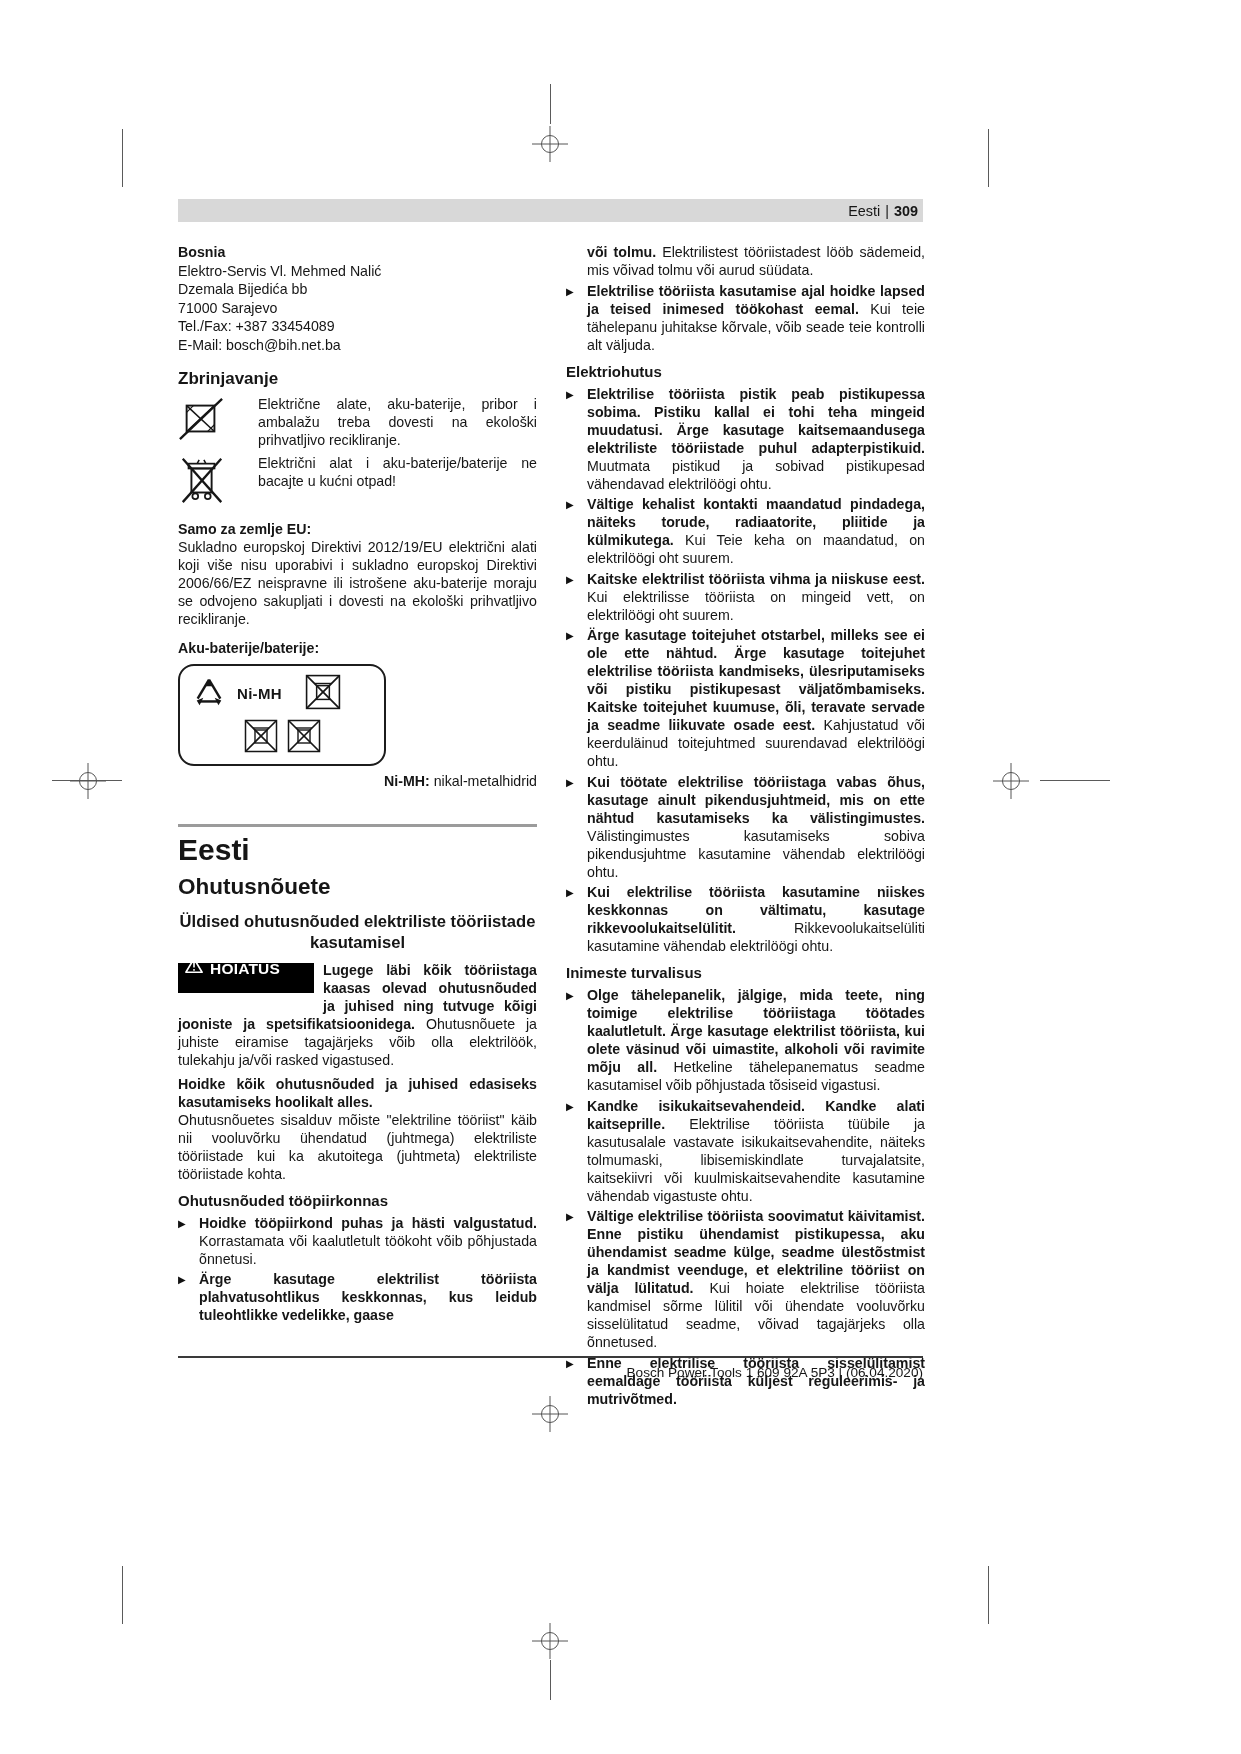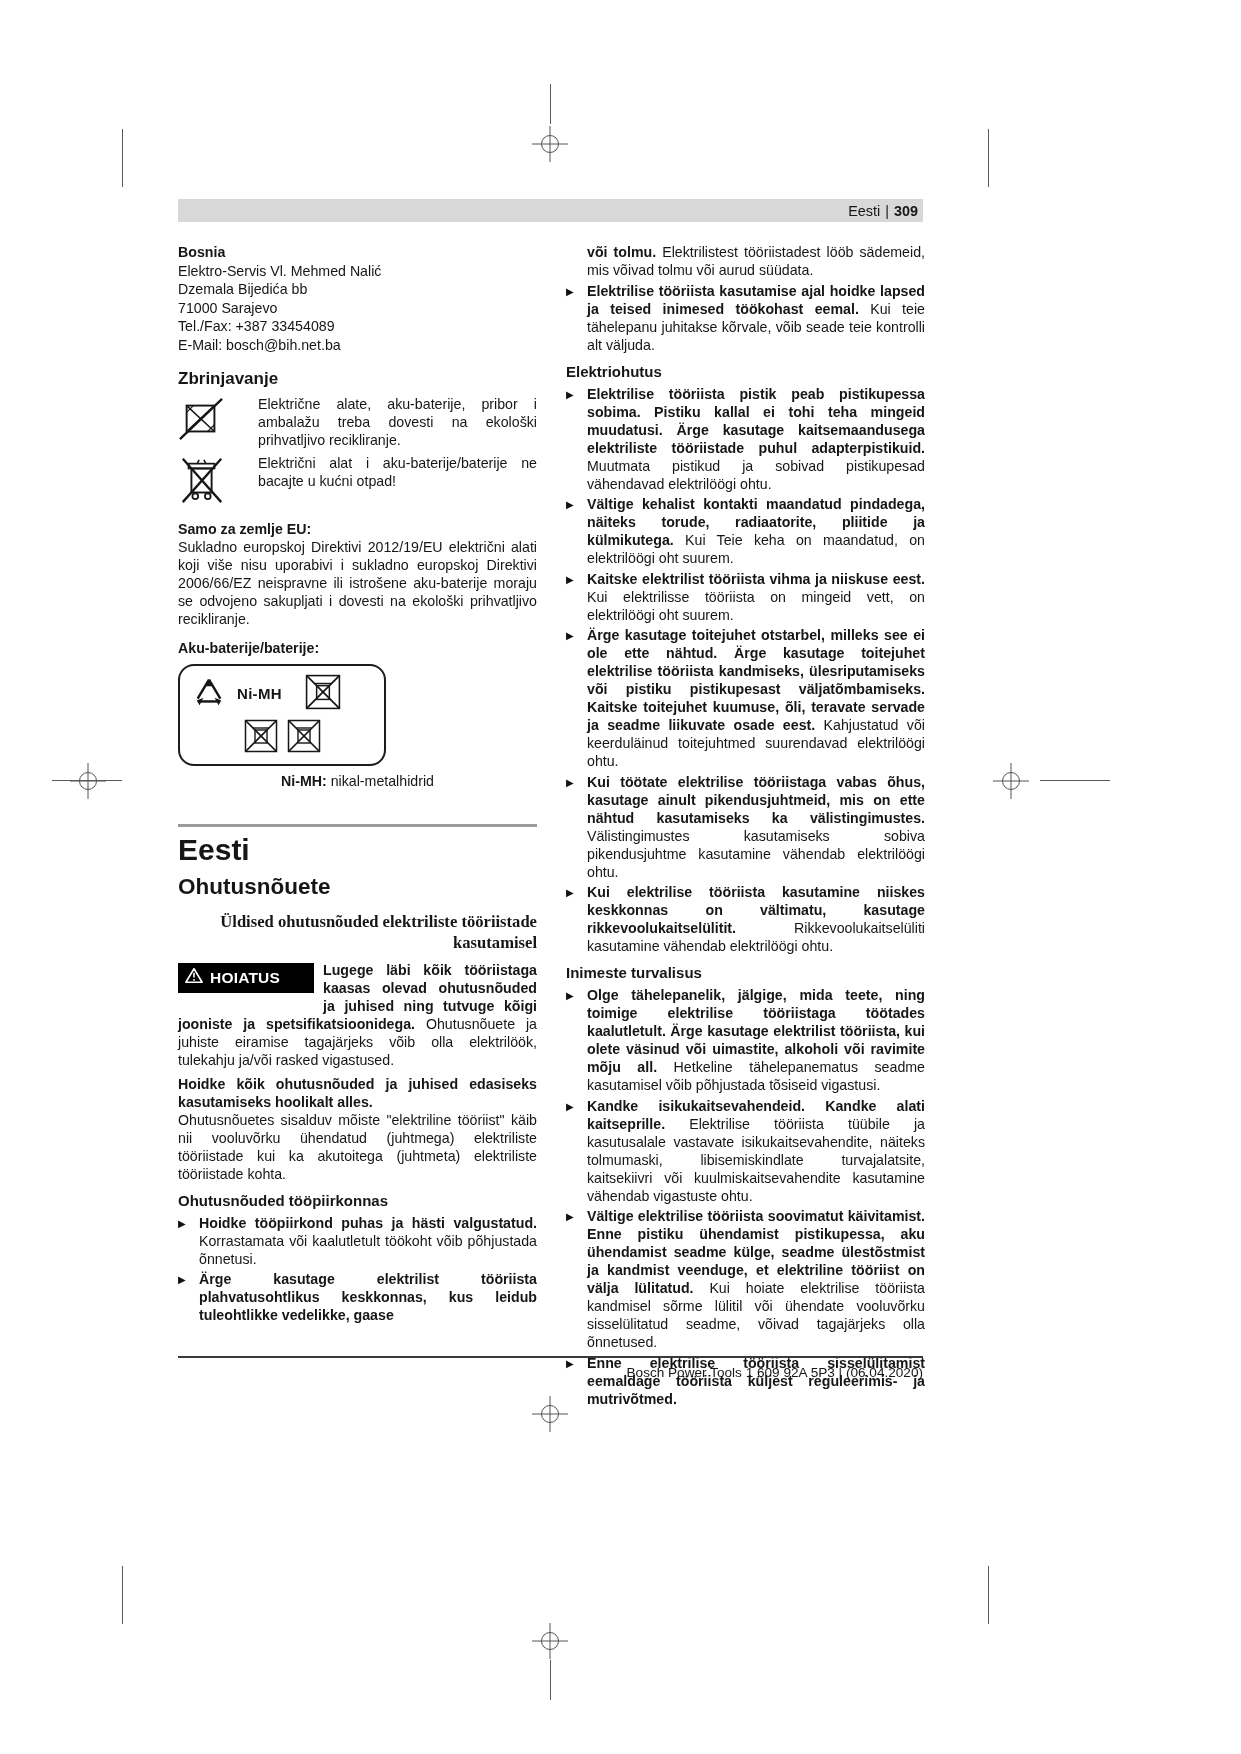--- a/index.html
+++ b/index.html
@@ -44,31 +44,31 @@
   .bold-title { font-weight: 700; margin-top: 11px; text-align: left; }
 
   .panel {
     width: 208px; border: 2.5px solid #1c1c1c; border-radius: 16px;
     padding: 8px 10px 7px; margin: 7px 0 6px;
   }
   .panel-top { display: flex; align-items: center; gap: 9px; }
   .nimh { font-weight: 700; font-size: 15px; letter-spacing: .3px; }
   .panel-bottom { display: flex; gap: 9px; justify-content: center; margin-top: 5px; }
 
-  .note-line { text-align: center; }
+  .note-line { text-align: right; }
 
   .divider { height: 3px; background: #9b9b9b; margin-top: 34px; }
   h1.lang { font-size: 30px; margin: 14px 0 0; text-align: left; }
   h2.safety { font-size: 22.5px; margin: 19px 0 0; text-align: left; }
-  h3.general { font-size: 16.6px; line-height: 21.5px; margin: 15px 0 7px; text-align: right; font-family: Liberation Serif, serif; }
+  h3.general { font-size: 16.6px; line-height: 21.5px; margin: 15px 0 7px; text-align: center; }
 
   .warn-label {
     float: left; width: 136px; height: 25px;
     background: #000; color: #fff; font-weight: 700; font-size: 15.5px;
-    display: flex; align-items: center; gap: 7px; padding: 15px 7px;
+    display: flex; align-items: flex-end; gap: 7px; padding: 15px 7px;
     margin: 2px 9px 12px 0; letter-spacing: .2px;
   }
   .warn-para { margin-bottom: 4px; }
   .keep-bold { font-weight: 700; margin-top: 6px; }
 
   .subhead { font-size: 15px; font-weight: 700; margin: 9px 0 4px; text-align: left; }
 
   .bullet { display: flex; margin-bottom: 2.5px; }
   .bullet .marker { width: 21px; flex: none; font-size: 10px; line-height: 18px; padding-top: 1px; color: #111; }
   .bullet .btxt { flex: 1; }

